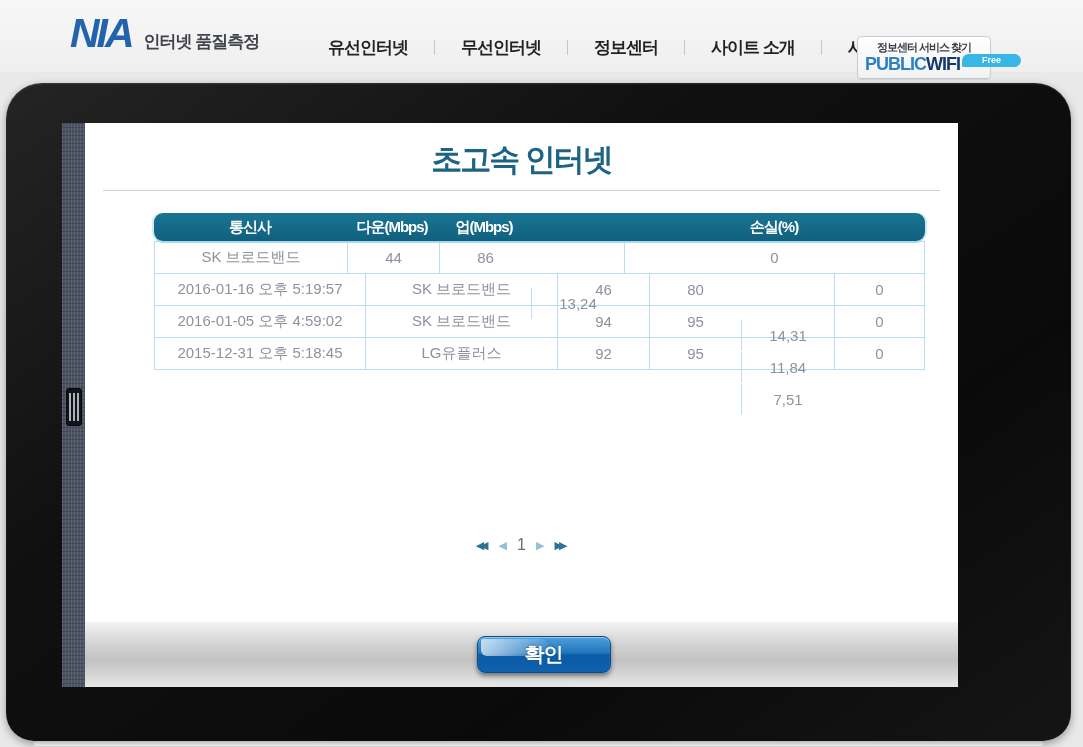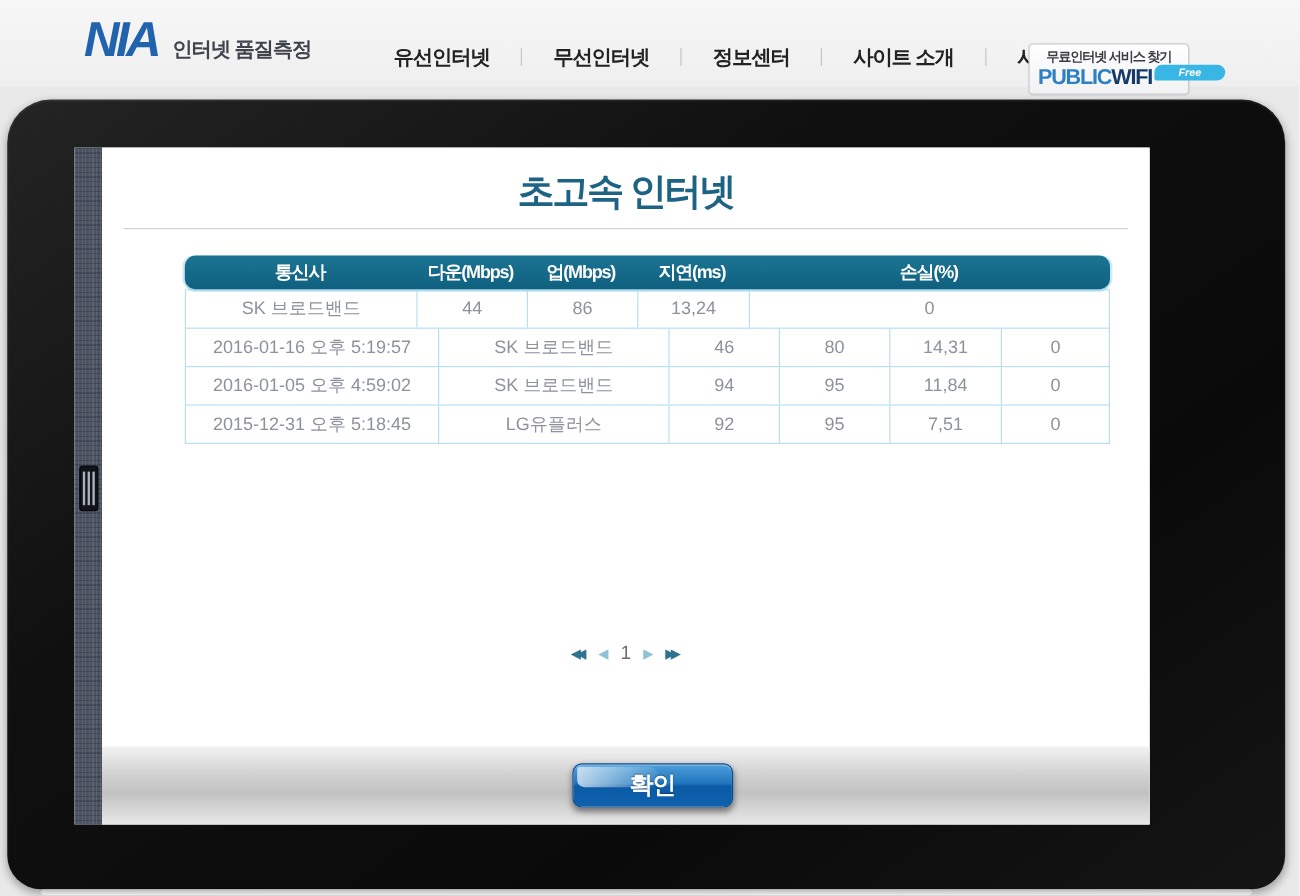--- a/index.html
+++ b/index.html
@@ -23,21 +23,21 @@
     position:absolute;right:92px;top:36px;width:118px;padding:3px 7px 4px;
     background:linear-gradient(#ffffff,#f2f2f3);
     border:1px solid #c9cdd3;border-radius:4px;text-align:center;cursor:pointer;
     box-shadow:0 1px 1px rgba(0,0,0,0.08);
   }
   .badge-line1{font-size:11px;color:#3a3d44;font-weight:bold;white-space:nowrap;letter-spacing:-1px;}
   .badge-line2{font-size:18px;font-weight:bold;letter-spacing:-1px;white-space:nowrap;line-height:1.05;}
   .badge-public{color:#2e80c4;}
   .badge-wifi{color:#16396b;}
   .badge-free{
-    display:inline-block;font-size:9px;font-style:italic;font-weight:bold;color:#fff;
+    display:inline-block;font-size:9px;font-weight:bold;color:#fff;
     background:#38b6e6;border-radius:8px 8px 8px 2px;padding:2px 20px;
     position:relative;top:-7px;margin-left:2px;letter-spacing:0;
   }
   
   .tablet{
     position:absolute;left:6px;right:12px;top:83px;bottom:6px;
     background:linear-gradient(145deg,#242424 0%,#101010 35%,#0a0a0a 70%,#151515 100%);
     border-radius:36px 36px 28px 28px;
     box-shadow:inset 0 1px 2px rgba(255,255,255,0.12),0 3px 8px rgba(0,0,0,0.35);
   }
@@ -77,21 +77,21 @@
   }
   .th{display:flex;align-items:center;justify-content:center;box-sizing:border-box;letter-spacing:-1px;}
   .tbody{border-top:1px solid #b9def0;}
   .trow{
     display:flex;height:32px;box-sizing:border-box;
     border-left:1px solid #b9def0;border-right:1px solid #b9def0;border-bottom:1px solid #b9def0;
     color:#8d929d;
   }
   .td{display:flex;align-items:center;justify-content:center;box-sizing:border-box;height:100%;letter-spacing:0;}
   .td + .td{border-left:1px solid #b9def0;}
-  .c0{width:210px;} .c1{width:192px;} .c2{width:92px;} .c3{width:92px;} .c4{width:93px;} .c5{flex:1;}
+  .c0{width:210px;} .c1{width:192px;} .c2{width:92px;} .c3{width:92px;} .c4{width:93px;margin-top:46px;} .c5{flex:1;}
   
   .pagination{
     position:absolute;top:412px;left:0;right:0;height:20px;
     display:flex;justify-content:center;align-items:center;gap:10px;
   }
   .pg-arrow{font-size:11px;cursor:pointer;line-height:1;}
   .pg-edge{color:#2e7390;letter-spacing:-4px;padding-right:4px;}
   .pg-step{color:#8fc2d6;}
   .pg-current{color:#6f6f6f;font-size:16px;cursor:default;}
   
@@ -127,21 +127,21 @@
     <span class="nav-sep"></span>
     <span class="nav-item">무선인터넷</span>
     <span class="nav-sep"></span>
     <span class="nav-item">정보센터</span>
     <span class="nav-sep"></span>
     <span class="nav-item">사이트 소개</span>
     <span class="nav-sep"></span>
     <span class="nav-item">사이트맵</span>
   </div>
   <div class="wifi-badge">
-    <div class="badge-line1">무료인터넷 서비스 찾기</div>
+    <div class="badge-line1">정보센터 서비스 찾기</div>
     <div class="badge-line2">
       <span class="badge-public">PUBLIC</span><span class="badge-wifi">WIFI</span><span class="badge-free">Free</span>
     </div>
   </div>
 </div>
 
 <div class="tablet">
   <div class="tablet-bottom-edge"></div>
 
   <div class="screen">

